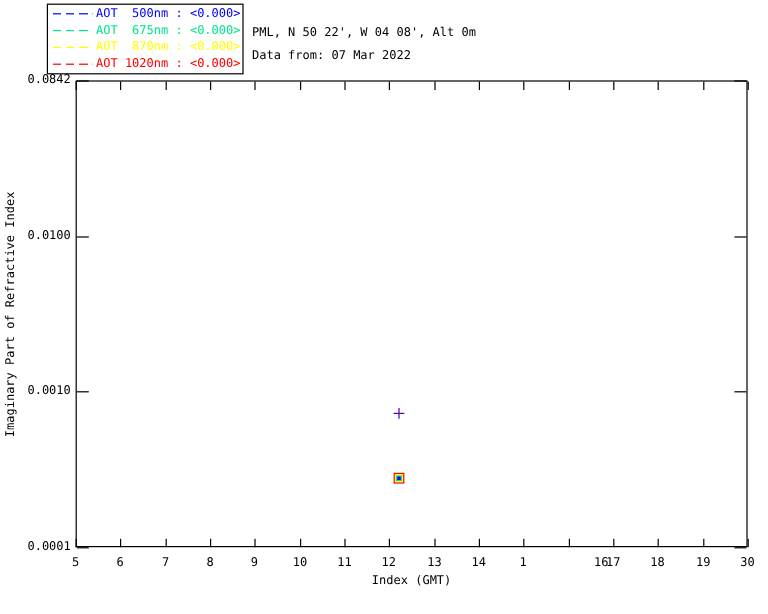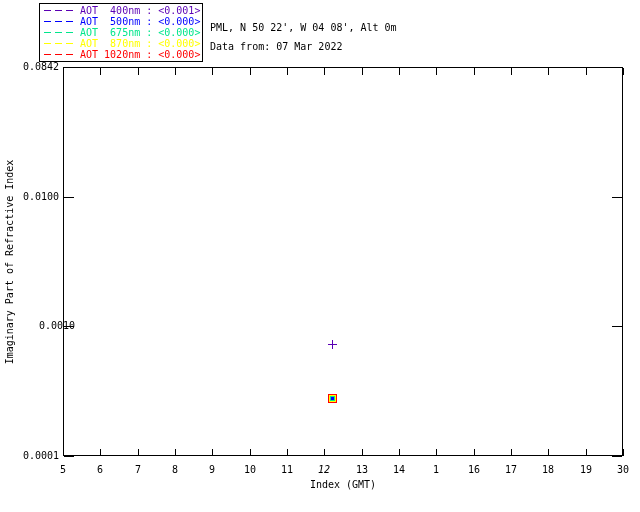--- a/index.html
+++ b/index.html
@@ -25,24 +25,20 @@
   .ltext{white-space:pre;line-height:11px;}
   .marker{position:absolute;box-sizing:border-box;}
   .mbar{position:absolute;}
 </style>
 </head>
 <body>
 
 <div class="canvas">
 
   <div class="legend" id="legend-box">
-      <div class="lrow">
-        <span class="ldash" style="background: repeating-linear-gradient(90deg, rgb(90, 0, 180) 0px, rgb(90, 0, 180) 7px, transparent 7px, transparent 11px);"></span>
-        <span class="ltext" style="color: rgb(90, 0, 180);">AOT  400nm : &lt;0.001&gt;</span>
-      </div>
       <div class="lrow">
         <span class="ldash" style="background: repeating-linear-gradient(90deg, rgb(0, 0, 255) 0px, rgb(0, 0, 255) 7px, transparent 7px, transparent 11px);"></span>
         <span class="ltext" style="color: rgb(0, 0, 255);">AOT  500nm : &lt;0.000&gt;</span>
       </div>
       <div class="lrow">
         <span class="ldash" style="background: repeating-linear-gradient(90deg, rgb(0, 230, 140) 0px, rgb(0, 230, 140) 7px, transparent 7px, transparent 11px);"></span>
         <span class="ltext" style="color: rgb(0, 230, 140);">AOT  675nm : &lt;0.000&gt;</span>
       </div>
       <div class="lrow">
         <span class="ldash" style="background: repeating-linear-gradient(90deg, rgb(255, 255, 0) 0px, rgb(255, 255, 0) 7px, transparent 7px, transparent 11px);"></span>
@@ -81,54 +77,54 @@
       <div class="tick" style="left: 212px; top: 68px; width: 1px; height: 7px;"></div>
       <div class="xtick-label" style="left: 197px; top: 464px;">9</div>
       <div class="tick" style="left: 250px; top: 449px; width: 1px; height: 7px;"></div>
       <div class="tick" style="left: 250px; top: 68px; width: 1px; height: 7px;"></div>
       <div class="xtick-label" style="left: 235px; top: 464px;">10</div>
       <div class="tick" style="left: 287px; top: 449px; width: 1px; height: 7px;"></div>
       <div class="tick" style="left: 287px; top: 68px; width: 1px; height: 7px;"></div>
       <div class="xtick-label" style="left: 272px; top: 464px;">11</div>
       <div class="tick" style="left: 324px; top: 449px; width: 1px; height: 7px;"></div>
       <div class="tick" style="left: 324px; top: 68px; width: 1px; height: 7px;"></div>
-      <div class="xtick-label" style="left: 309px; top: 464px; font-style: italic;">12</div>
+      <div class="xtick-label" style="left: 309px; top: 464px;">12</div>
       <div class="tick" style="left: 362px; top: 449px; width: 1px; height: 7px;"></div>
       <div class="tick" style="left: 362px; top: 68px; width: 1px; height: 7px;"></div>
       <div class="xtick-label" style="left: 347px; top: 464px;">13</div>
       <div class="tick" style="left: 399px; top: 449px; width: 1px; height: 7px;"></div>
       <div class="tick" style="left: 399px; top: 68px; width: 1px; height: 7px;"></div>
       <div class="xtick-label" style="left: 384px; top: 464px;">14</div>
       <div class="tick" style="left: 436px; top: 449px; width: 1px; height: 7px;"></div>
       <div class="tick" style="left: 436px; top: 68px; width: 1px; height: 7px;"></div>
       <div class="xtick-label" style="left: 421px; top: 464px;">1</div>
       <div class="tick" style="left: 474px; top: 449px; width: 1px; height: 7px;"></div>
       <div class="tick" style="left: 474px; top: 68px; width: 1px; height: 7px;"></div>
-      <div class="xtick-label" style="left: 459px; top: 464px;">16</div>
+      <div class="xtick-label" style="left: 477px; top: 464px; text-align: right;">16</div>
       <div class="tick" style="left: 511px; top: 449px; width: 1px; height: 7px;"></div>
       <div class="tick" style="left: 511px; top: 68px; width: 1px; height: 7px;"></div>
       <div class="xtick-label" style="left: 496px; top: 464px;">17</div>
       <div class="tick" style="left: 548px; top: 449px; width: 1px; height: 7px;"></div>
       <div class="tick" style="left: 548px; top: 68px; width: 1px; height: 7px;"></div>
       <div class="xtick-label" style="left: 533px; top: 464px;">18</div>
       <div class="tick" style="left: 586px; top: 449px; width: 1px; height: 7px;"></div>
       <div class="tick" style="left: 586px; top: 68px; width: 1px; height: 7px;"></div>
       <div class="xtick-label" style="left: 571px; top: 464px;">19</div>
       <div class="tick" style="left: 623px; top: 449px; width: 1px; height: 7px;"></div>
       <div class="tick" style="left: 623px; top: 68px; width: 1px; height: 7px;"></div>
       <div class="xtick-label" style="left: 608px; top: 464px;">30</div>
       <div class="tick" style="left: 64px; top: 67px; width: 10px; height: 1px;"></div>
       <div class="tick" style="left: 612px; top: 67px; width: 10px; height: 1px;"></div>
       <div class="ytick-label" style="left: 0px; top: 61px;">0.0842</div>
       <div class="tick" style="left: 64px; top: 197px; width: 10px; height: 1px;"></div>
       <div class="tick" style="left: 612px; top: 197px; width: 10px; height: 1px;"></div>
       <div class="ytick-label" style="left: 0px; top: 191px;">0.0100</div>
       <div class="tick" style="left: 64px; top: 326px; width: 10px; height: 1px;"></div>
       <div class="tick" style="left: 612px; top: 326px; width: 10px; height: 1px;"></div>
-      <div class="ytick-label" style="left: 16px; top: 320px;">0.0010</div>
+      <div class="ytick-label" style="left: 0px; top: 320px;">0.0010</div>
       <div class="tick" style="left: 64px; top: 456px; width: 10px; height: 1px;"></div>
       <div class="tick" style="left: 612px; top: 456px; width: 10px; height: 1px;"></div>
       <div class="ytick-label" style="left: 0px; top: 450px;">0.0001</div>
       <div class="marker" style="left: 328px; top: 340px; width: 9px; height: 9px;">
         <div class="mbar" style="left: 0px; top: 4px; width: 9px; height: 1px; background: rgb(90, 0, 180);"></div>
         <div class="mbar" style="left: 4px; top: 0px; width: 1px; height: 9px; background: rgb(90, 0, 180);"></div>
       </div>
       <div class="marker" style="left: 331px; top: 397px; width: 3px; height: 3px; border: 1px solid rgb(0, 0, 255); background: rgb(0, 0, 255);"></div>
       <div class="marker" style="left: 330px; top: 396px; width: 5px; height: 5px; border: 1px solid rgb(0, 230, 140);"></div>
       <div class="marker" style="left: 329px; top: 395px; width: 7px; height: 7px; border: 1px solid rgb(255, 255, 0);"></div>

